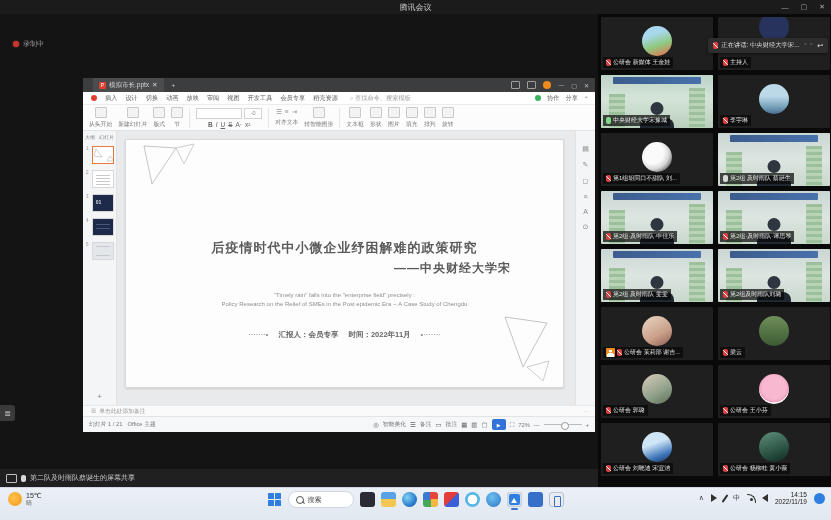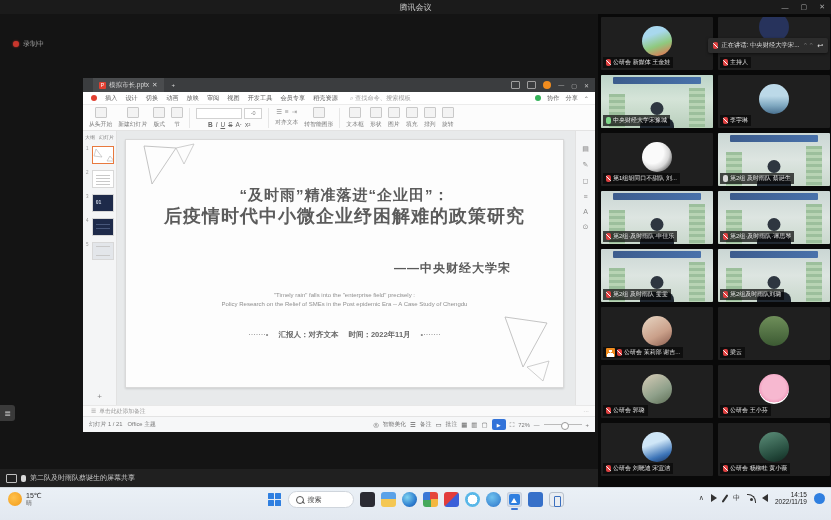--- a/index.html
+++ b/index.html
@@ -48,21 +48,21 @@
   .tbox.sel{border:1px solid #e8793e}
   .tbox.dark{background:#1e2a4a}
   .tline{position:absolute;left:3px;right:3px;height:1px;background:#c9c9c9}
   .t01{position:absolute;left:3px;top:4px;color:#cfd6e6;font-size:5px;font-weight:bold}
   .plusrow{position:absolute;bottom:4px;left:0;width:100%;text-align:center;color:#888;font-size:8px}
   #canvas{flex:1;background:#e8eaeb;position:relative}
   #slide{position:absolute;left:8px;top:8px;width:437px;height:247px;background:#fdfdfd;border:1px solid #d9d9d9;box-shadow:0 1px 2px rgba(0,0,0,.12)}
   #slide svg.tri{position:absolute}
   .s-title{position:absolute;width:100%;text-align:center;color:#5b5b5b;font-weight:bold;letter-spacing:1px}
   #st1{top:46px;font-size:15px}
-  #st2{top:64px;font-size:18px}
+  #st2{top:99px;font-size:13px}
   #st3{top:120px;font-size:12px;text-align:right;right:52px;width:auto;left:auto}
   .s-en{position:absolute;width:100%;text-align:center;color:#8f8f8f;font-size:6px}
   #se1{top:152px}#se2{top:161px}
   #s-footer{position:absolute;top:190px;width:100%;display:flex;justify-content:center;gap:10px;color:#666;font-size:7.5px;font-weight:bold}
   #s-footer .dots{color:#888;font-weight:normal}
   #side-icons{width:20px;background:#f4f5f6;border-left:1px solid #e2e2e2;box-sizing:border-box;display:flex;flex-direction:column;align-items:center;gap:8px;padding-top:14px;color:#8a8a8a;font-size:7px}
   #notesbar{position:absolute;left:0;top:327px;width:512px;height:11px;background:#fafafa;border-top:1px solid #e8e8e8;display:flex;align-items:center;gap:3px;padding-left:8px;box-sizing:border-box;color:#9a9a9a;font-size:5.8px}
   #notesbar .more{margin-left:auto;padding-right:6px;color:#aaa}
   #statusbar{position:absolute;left:0;top:338px;width:512px;height:16px;background:#f6f7f8;border-top:1px solid #e3e3e3;display:flex;align-items:center;gap:5px;padding:0 6px;box-sizing:border-box;color:#777;font-size:5.8px}
   #statusbar .right{margin-left:auto;display:flex;align-items:center;gap:4px}
@@ -301,28 +301,27 @@
         <div id="canvas">
           <div id="slide">
             <svg class="tri" style="left:6px;top:2px" width="80" height="60">
               <polygon points="12,4 44,6 20,42" fill="none" stroke="#b5b5b5" stroke-width="0.8"></polygon>
               <polygon points="44,6 62,2 52,22" fill="none" stroke="#c2c2c2" stroke-width="0.8"></polygon>
             </svg>
             <svg class="tri" style="right:8px;bottom:4px" width="80" height="70">
               <polygon points="30,4 72,10 48,54" fill="none" stroke="#b5b5b5" stroke-width="0.8"></polygon>
               <polygon points="52,54 74,48 68,68" fill="none" stroke="#c2c2c2" stroke-width="0.8"></polygon>
             </svg>
-            <div class="s-title" id="st1">“及时雨”精准落进“企业田”：</div>
             <div class="s-title" id="st2">后疫情时代中小微企业纾困解难的政策研究</div>
             <div class="s-title" id="st3">——中央财经大学宋</div>
             <div class="s-en" id="se1">"Timely rain" falls into the "enterprise field" precisely :</div>
             <div class="s-en" id="se2">Policy Research on the Relief of SMEs in the Post epidemic Era -- A Case Study of Chengdu</div>
             <div id="s-footer">
               <span class="dots">·······•</span>
-              <span>汇报人：对齐文本</span>
+              <span>汇报人：会员专享</span>
               <span>时间：2022年11月</span>
               <span class="dots">•·······</span>
             </div>
           </div>
         </div>
 
         <div id="side-icons">
           <span>▤</span>
           <span>✎</span>
           <span>◻</span>

